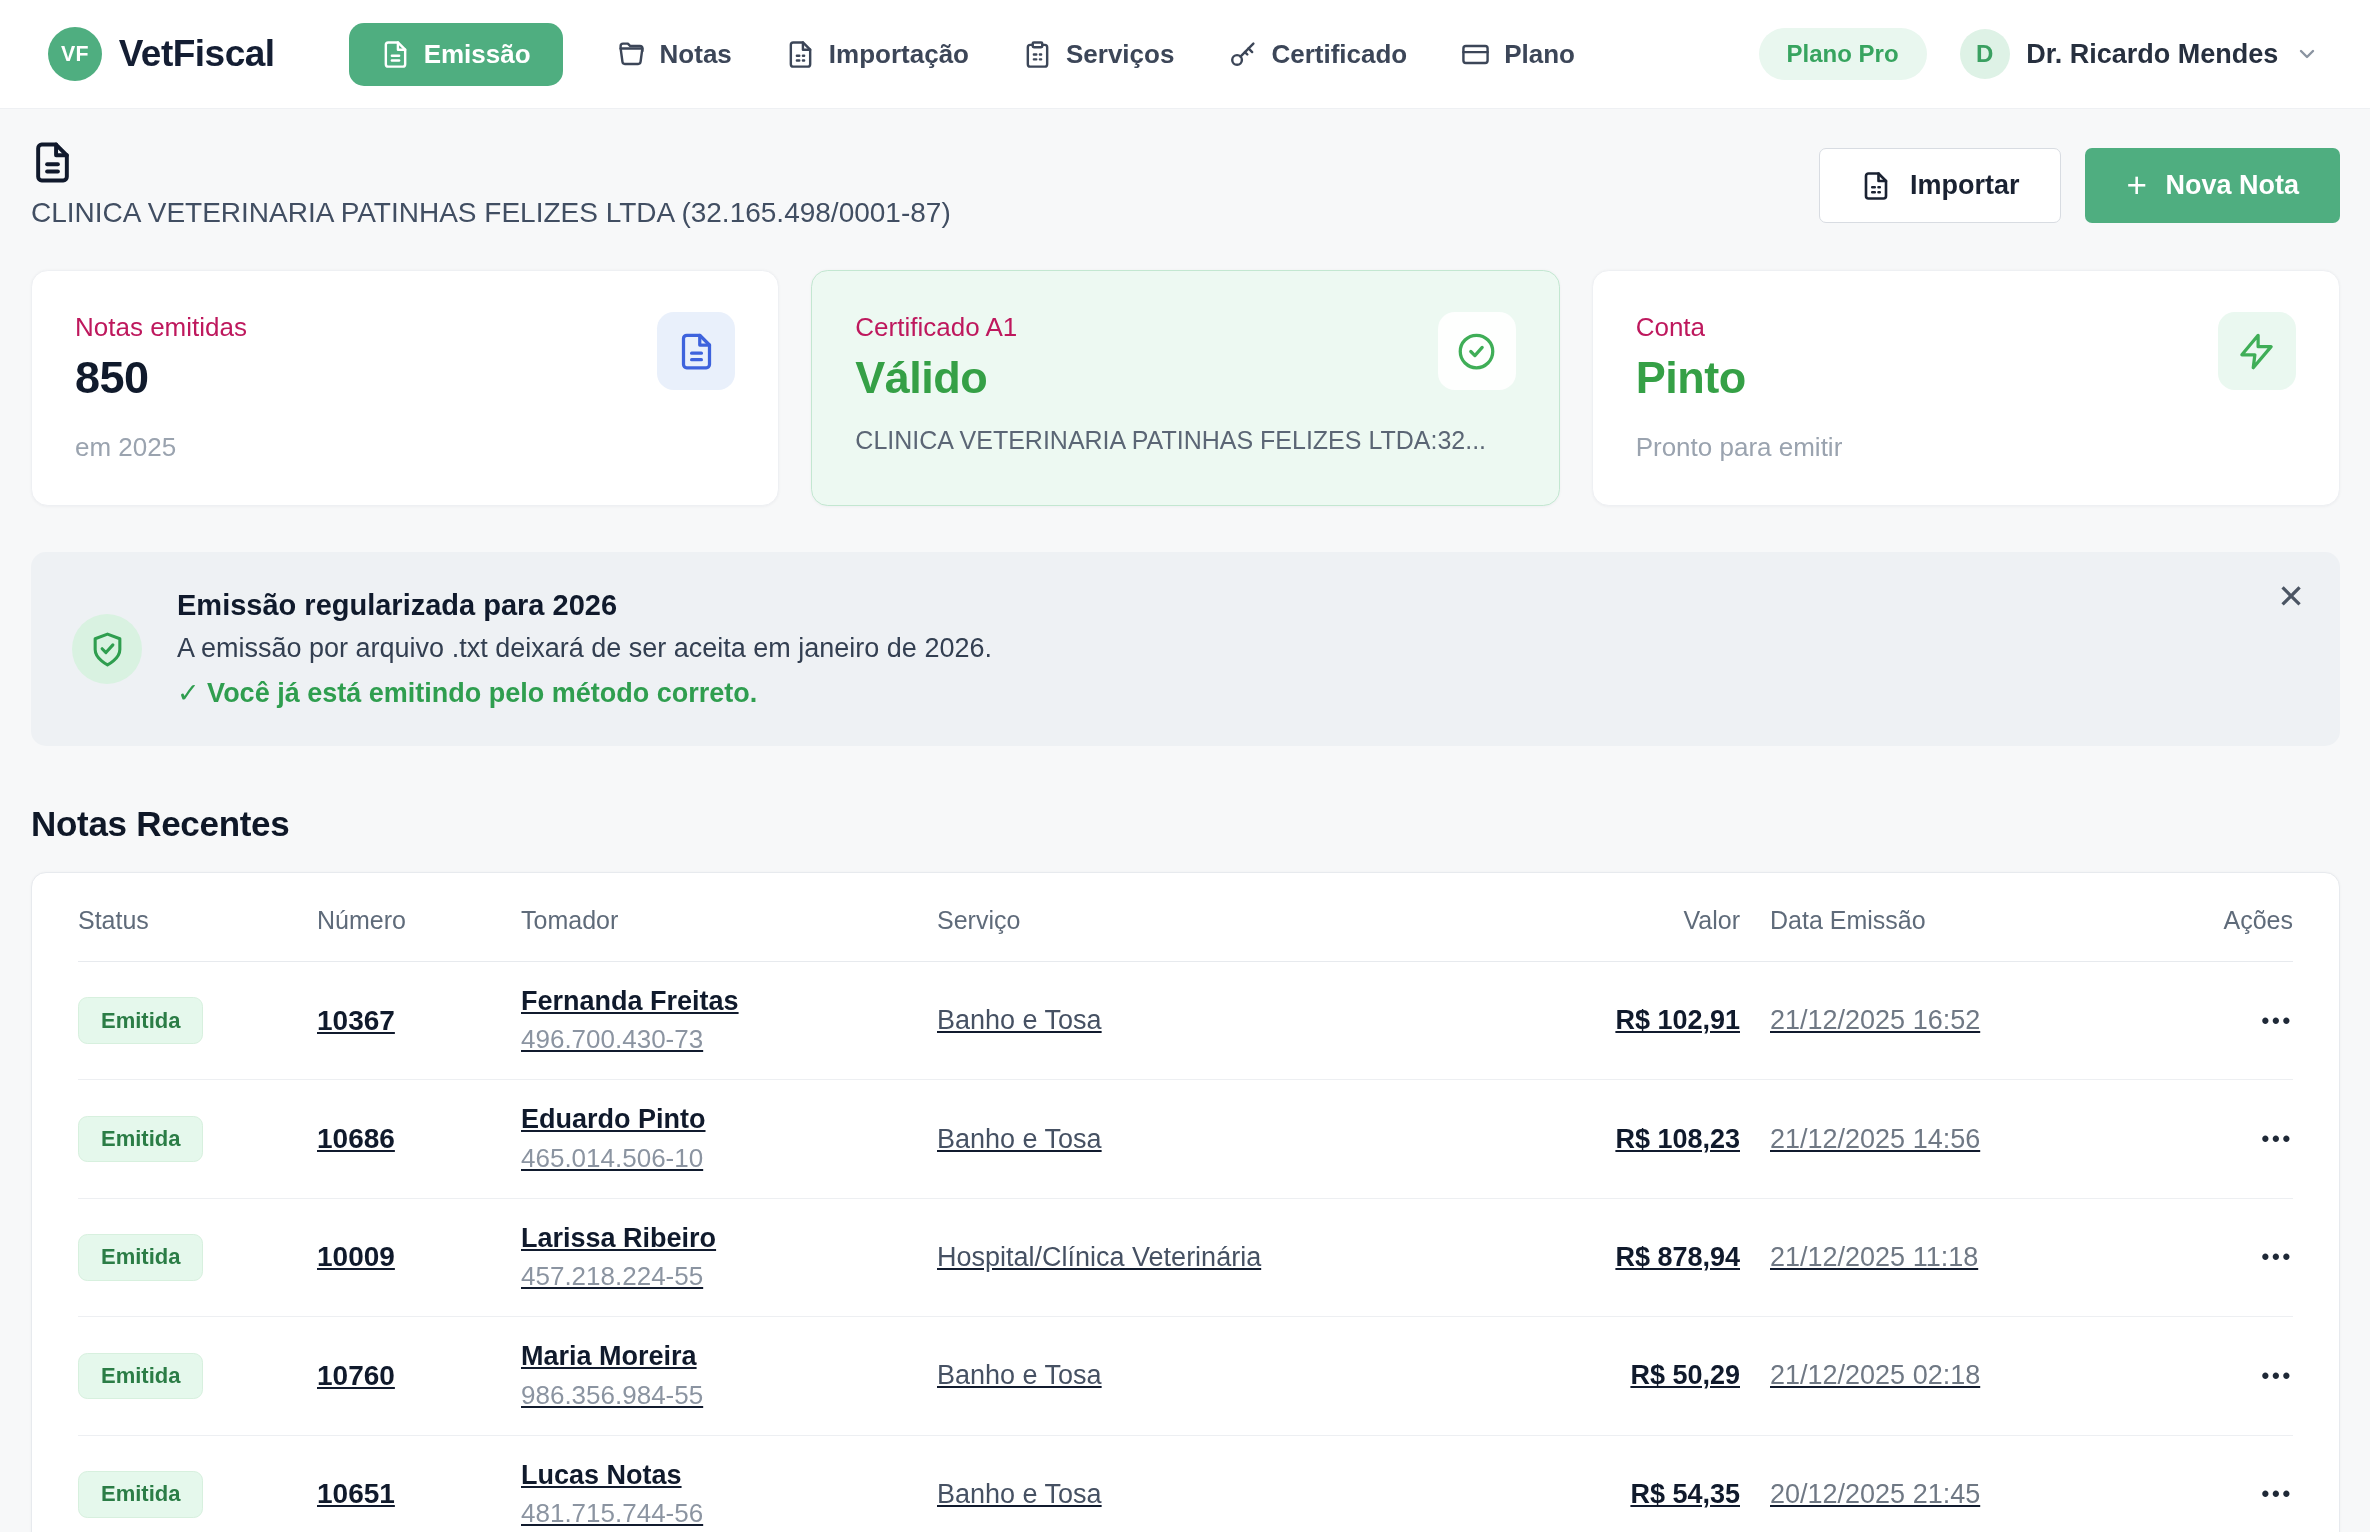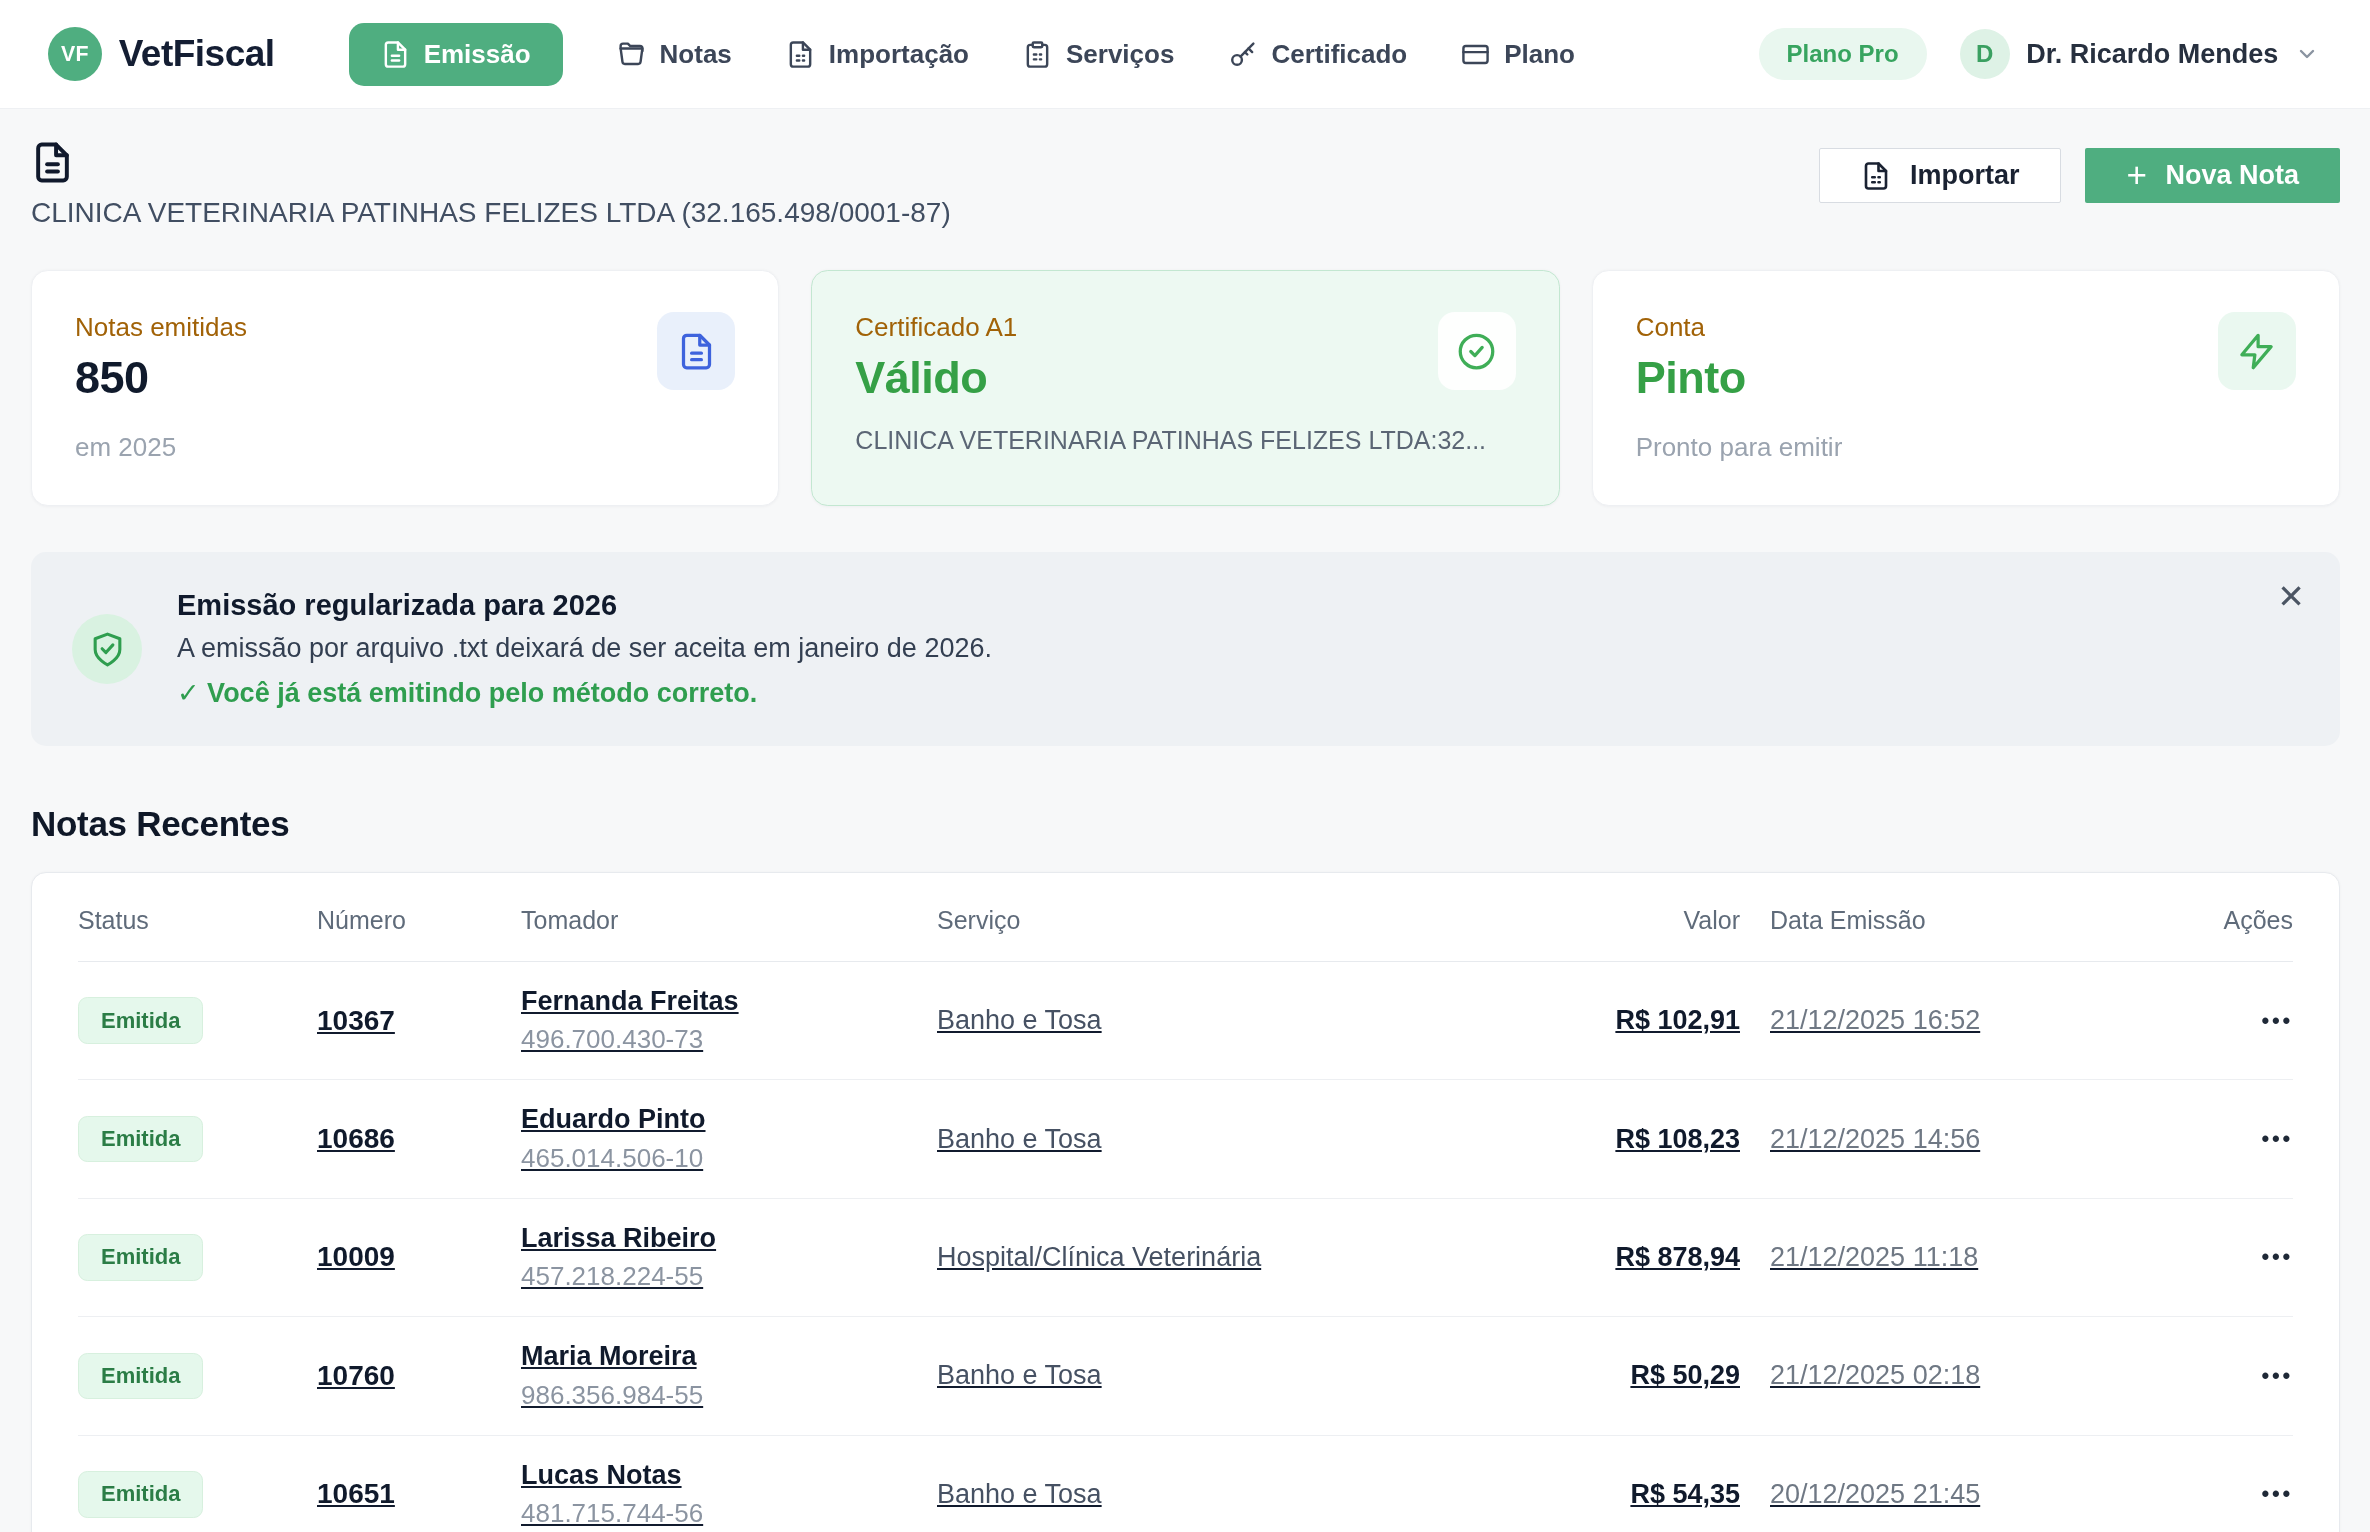--- a/index.html
+++ b/index.html
@@ -66,37 +66,37 @@
   .main{padding:32px 31px 0;}
 
   .page-head{display:flex;align-items:flex-start;justify-content:space-between;}
   .title-row{display:flex;align-items:center;gap:18.6px;}
   .title-row svg{width:43px;height:43px;stroke:#10192c;fill:none;stroke-width:2.2;stroke-linecap:round;stroke-linejoin:round;}
   .page-title{font-size:45px;font-weight:800;color:#0f1828;letter-spacing:-0.5px;}
   .page-subtitle{margin-top:13px;font-size:28px;color:#414e62;}
 
   .head-actions{display:flex;gap:24px;margin-top:7.4px;}
   .btn{
-    height:55px;border-radius:2px;font-size:27px;font-weight:600;
+    height:75px;border-radius:7px;font-size:27px;font-weight:600;
     display:inline-flex;align-items:center;gap:18.6px;padding:0 41px;cursor:pointer;
     font-family:inherit;border:none;
   }
   .btn-outline{background:#fff;color:#1a2232;border:1.4px solid #d8dce2;}
   .btn-outline svg{width:30px;height:30px;stroke:#1a2232;fill:none;stroke-width:2.1;stroke-linecap:round;stroke-linejoin:round;}
   .btn-primary{background:var(--primary-green);color:#fff;}
   .btn-primary .plus{font-size:35px;font-weight:400;line-height:1;margin-top:-3.7px;}
 
   
   .cards{display:grid;grid-template-columns:1fr 1fr 1fr;gap:32px;margin-top:41px;}
   .card{
     position:relative;background:#fff;border:0.9px solid #eef0f3;border-radius:16.7px;
     padding:41px 43px;height:236px;box-shadow:0 0.9px 2.8px rgba(16,24,40,.04);
   }
   .card.card-green{background:#edf9f2;border:1.4px solid #c3e7d1;}
-  .card-label{font-size:26px;color:#a16207;}
+  .card-label{font-size:26px;color:#be185d;}
   .card-value{font-size:45px;font-weight:800;color:#101a2c;margin-top:9.3px;letter-spacing:-0.5px;}
   .card-value.green{color:#35a046;}
   .card-sub{font-size:26px;color:var(--gray-400);margin-top:28px;}
   .card-sub.dim{color:#5b6675;font-size:25px;margin-top:22px;}
   .card-icon{
     position:absolute;top:41px;right:43px;width:78px;height:78px;border-radius:16.7px;
     display:flex;align-items:center;justify-content:center;
   }
   .card-icon svg{width:39px;height:39px;fill:none;stroke-width:2;stroke-linecap:round;stroke-linejoin:round;}
   .icon-blue{background:#e9f0fb;}

